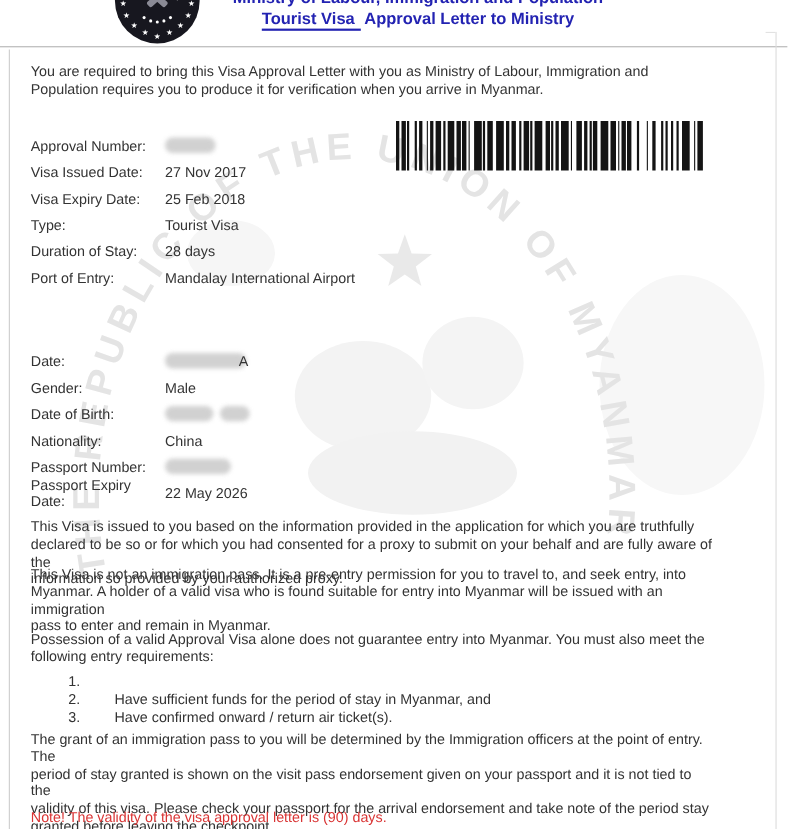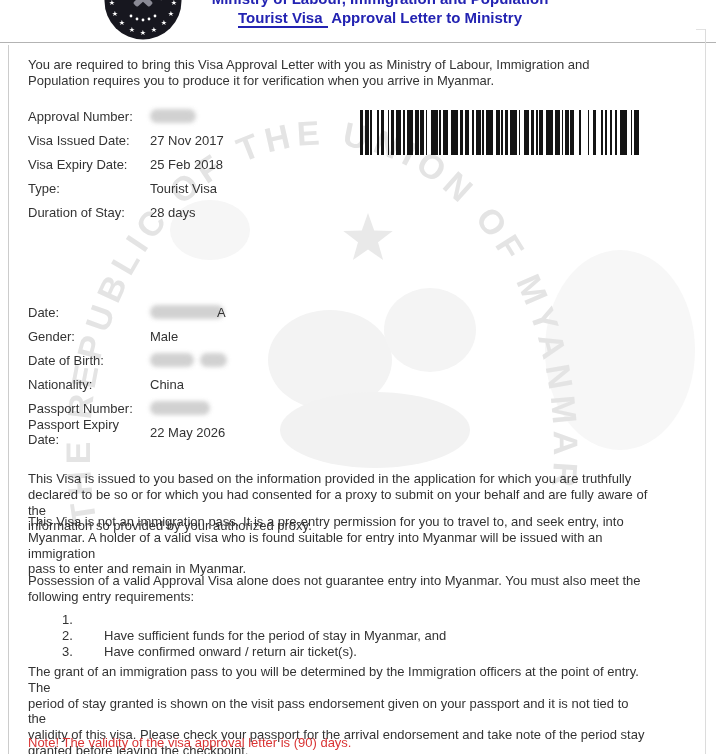--- a/index.html
+++ b/index.html
@@ -28,21 +28,21 @@
   
   .para{position:absolute;left:28px;width:622px;font-size:13px;line-height:15.8px;
     white-space:pre-line;color:#333;}
   #intro{top:57px;}
   #para-issued{top:455px;margin-top:16px;}
   #para-pass{top:514px;}
   #para-possession{top:573px;}
   #para-grant{top:664px;}
 
   
-  .fields{position:absolute;left:28px;}
+  .fields{position:absolute;left:28px;margin-top:16px;}
   #visa-fields{top:104px;}
   #applicant-fields{top:300px;}
   .row{height:24px;display:flex;align-items:center;font-size:13px;}
   .lbl{width:122px;flex:0 0 122px;color:#333;}
   .val{color:#333;}
   .redact{display:inline-block;height:14px;background:#c6c6c6;border-radius:7px;
     filter:blur(2px);opacity:.8;}
   .redact.w-approval{width:46px;}
   .redact.w-name{width:74px;}
   .redact.w-dob1{width:44px;margin-right:6px;}
@@ -143,20 +143,24 @@
       <span class="val">25 Feb 2018</span>
     </div>
     <div class="row">
       <span class="lbl">Type:</span>
       <span class="val">Tourist Visa</span>
     </div>
     <div class="row">
       <span class="lbl">Duration of Stay:</span>
       <span class="val">28 days</span>
     </div>
+    <div class="row">
+      <span class="lbl">Port of Entry:</span>
+      <span class="val">Mandalay International Airport</span>
+    </div>
   </div>
 
   <div class="barcode">
       <span class="bar" style="width: 3.46012px; flex: 0 0 3.46012px;"></span>
       <span class="gap" style="width: 1.73006px; flex: 0 0 1.73006px;"></span>
       <span class="bar" style="width: 3.46012px; flex: 0 0 3.46012px;"></span>
       <span class="gap" style="width: 1.73006px; flex: 0 0 1.73006px;"></span>
       <span class="bar" style="width: 1.73006px; flex: 0 0 1.73006px;"></span>
       <span class="gap" style="width: 5.19018px; flex: 0 0 5.19018px;"></span>
       <span class="bar" style="width: 1.73006px; flex: 0 0 1.73006px;"></span>

